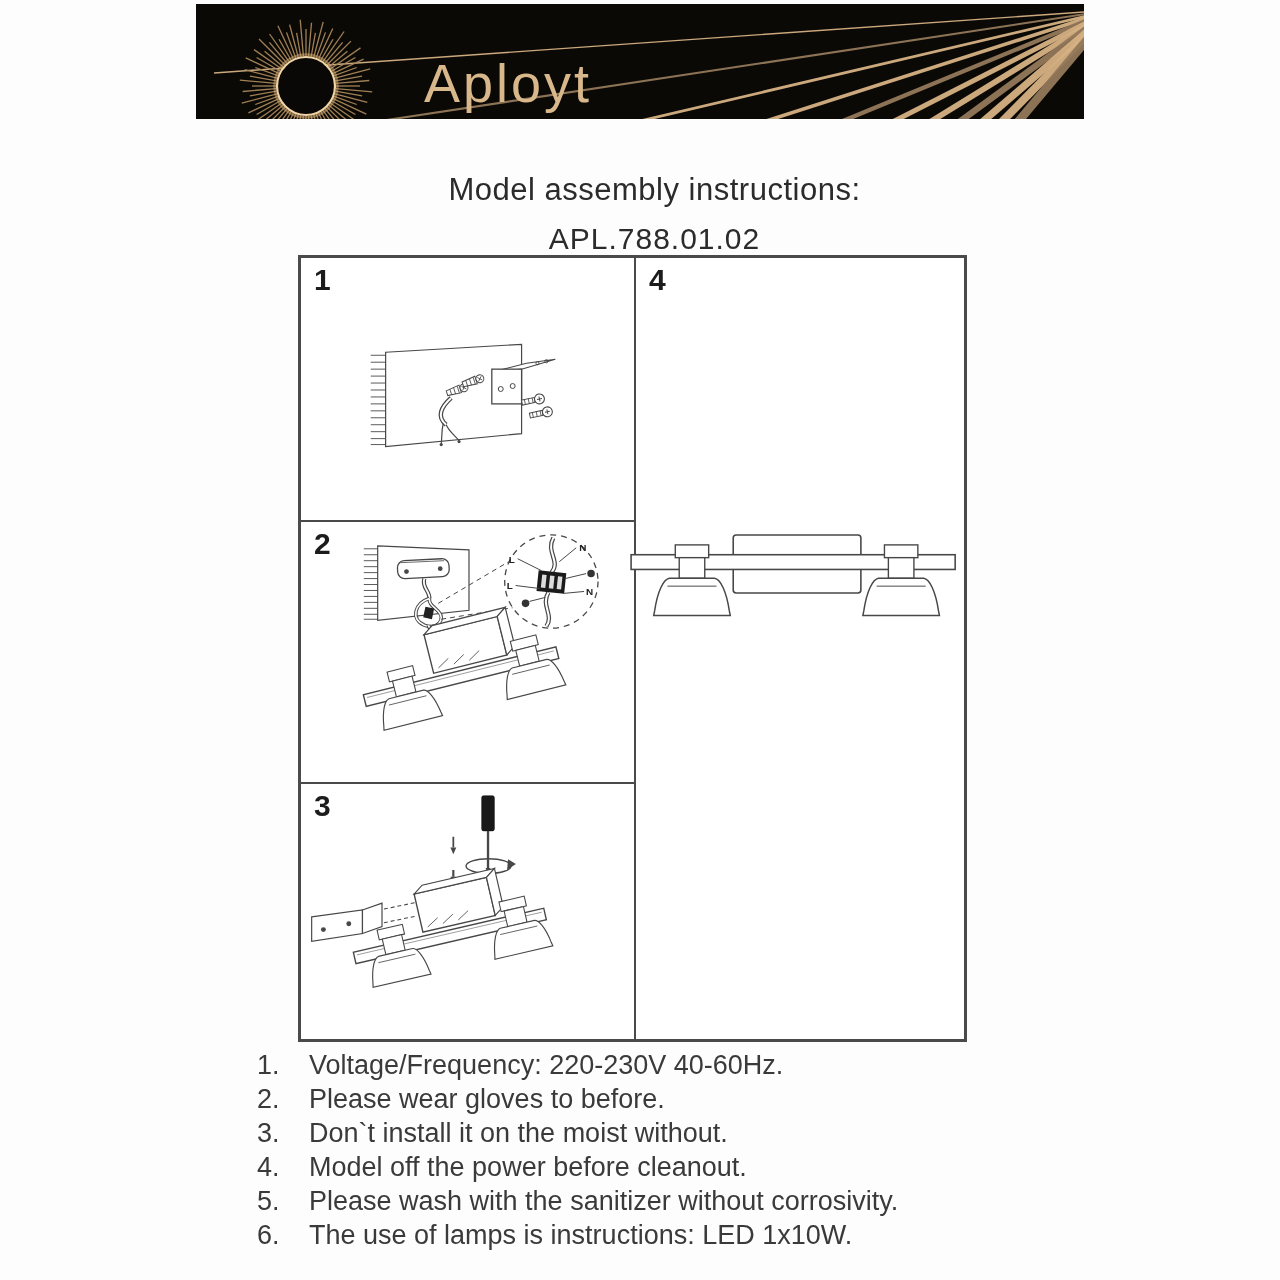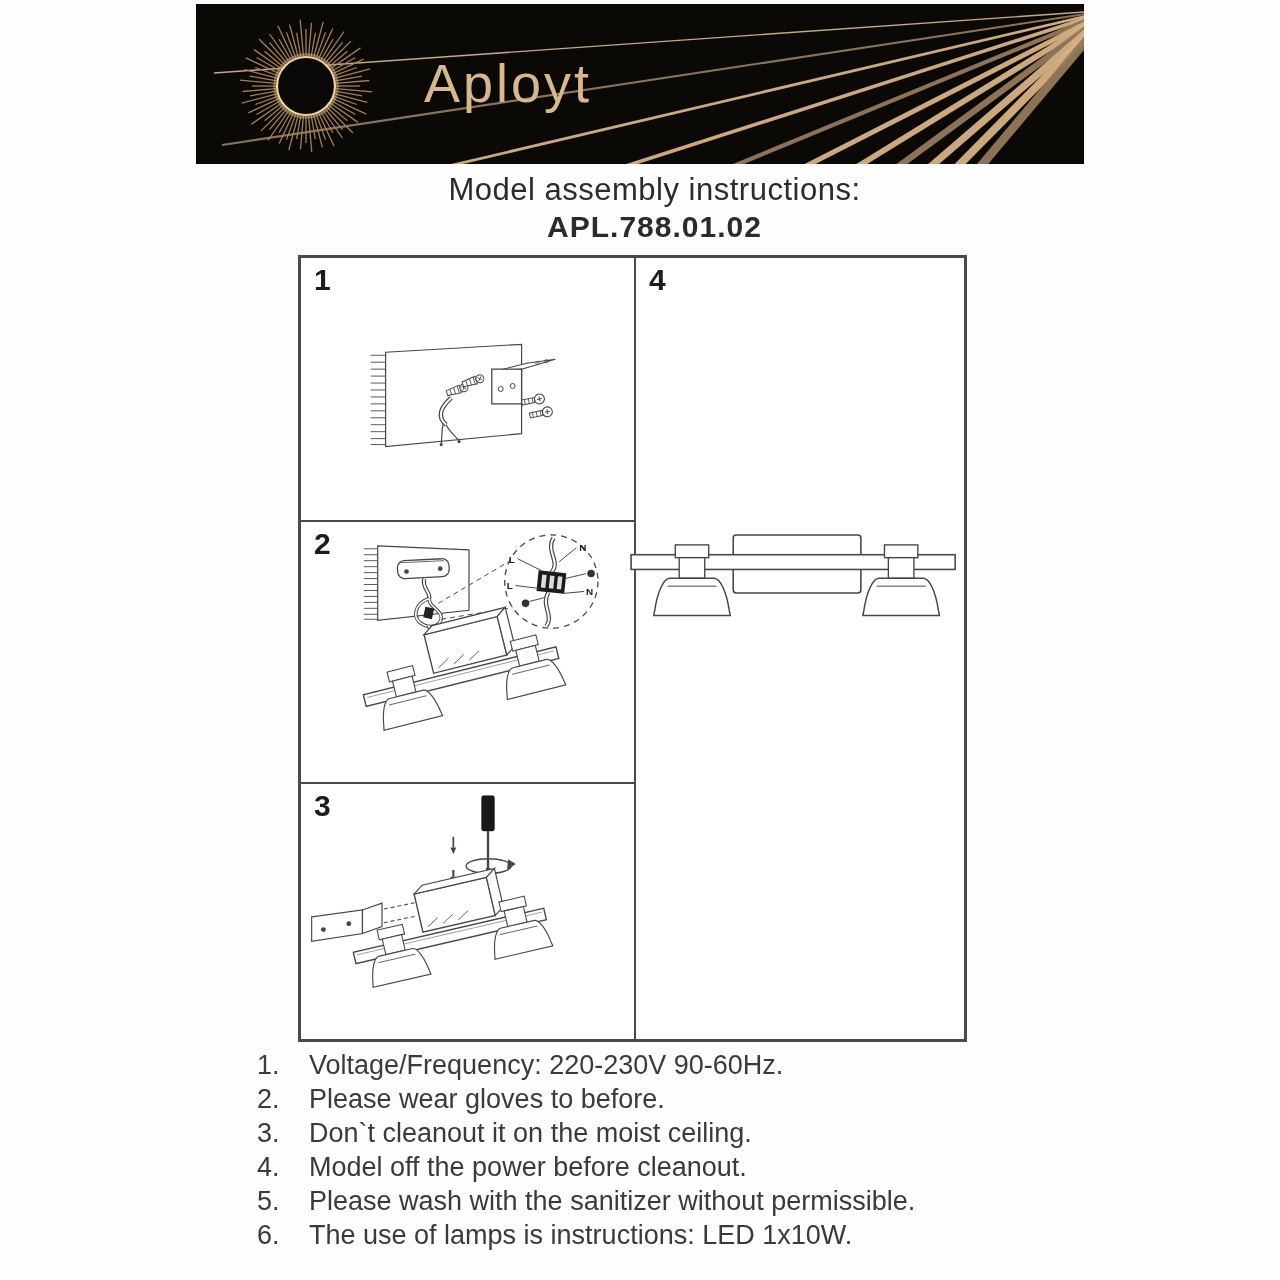--- a/index.html
+++ b/index.html
@@ -5,34 +5,34 @@
   * { margin:0; padding:0; box-sizing:border-box; }
   html,body { background:#ffffff; }
   .page {
     position:relative; width:1280px; height:1280px; overflow:hidden;
     background:#fdfdfd;
     font-family:"Liberation Sans", sans-serif;
     color:#383838;
   }
   
   .brand-banner {
-    position:absolute; left:196px; top:4px; width:888px; height:160px;
+    position:absolute; left:196px; top:4px; width:888px; height:115px;
     background:#0b0906; overflow:hidden;
   }
   .corner-rays-svg { position:absolute; left:0; top:0; width:888px; height:160px; }
   .logo-svg { position:absolute; left:40px; top:12px; width:140px; height:140px; }
   .brand-name {
     position:absolute; left:228px; top:52px;
     font-size:54px; line-height:1; letter-spacing:3px;
     color:#d8b88b; font-weight:400;
   }
   
   .doc-title { position:absolute; left:0; top:172px; width:1280px; text-align:center; color:#2b2b2b;padding-left:29px; }
   .doc-title .line1 { font-size:31px; font-weight:500; letter-spacing:.5px; }
-  .doc-title .line2 { font-size:30px; font-weight:700; letter-spacing:1px; margin-top:2px; }
+  .doc-title .line2 { font-size:30px; font-weight:400; letter-spacing:1px; margin-top:14px; }
   
   .steps-table {
     position:absolute; left:298px; top:255px; width:669px; height:787px;
     display:grid; grid-template-columns:335px 1fr; grid-template-rows:264px 262px 1fr;
     border:2px solid #4a4a4a; background:#fff;
   }
   .cell { position:relative; border:1px solid #4a4a4a; background:#fff; }
   .cell-4 { grid-column:2; grid-row:1 / span 3; }
   .step-num {
     position:absolute; left:13px; top:5px; z-index:3;
@@ -318,37 +318,37 @@
           <use href="#lamp" transform="translate(57,322)"></use>
           <use href="#lamp" transform="translate(270,322)"></use>
         </g>
       </svg>
     </section>
   </div>
 
   <ol class="notes">
     <li class="note">
       <span class="note-num">1.</span>
-      <span class="note-text">Voltage/Frequency: 220-230V 90-60Hz.</span>
+      <span class="note-text">Voltage/Frequency: 220-230V 40-60Hz.</span>
     </li>
     <li class="note">
       <span class="note-num">2.</span>
       <span class="note-text">Please wear gloves to before.</span>
     </li>
     <li class="note">
       <span class="note-num">3.</span>
-      <span class="note-text">Don`t cleanout it on the moist ceiling.</span>
+      <span class="note-text">Don`t install it on the moist without.</span>
     </li>
     <li class="note">
       <span class="note-num">4.</span>
       <span class="note-text">Model off the power before cleanout.</span>
     </li>
     <li class="note">
       <span class="note-num">5.</span>
-      <span class="note-text">Please wash with the sanitizer without permissible.</span>
+      <span class="note-text">Please wash with the sanitizer without corrosivity.</span>
     </li>
     <li class="note">
       <span class="note-num">6.</span>
       <span class="note-text">The use of lamps is instructions: LED 1x10W.</span>
     </li>
   </ol>
 
 </div>
 
 </body></html>

